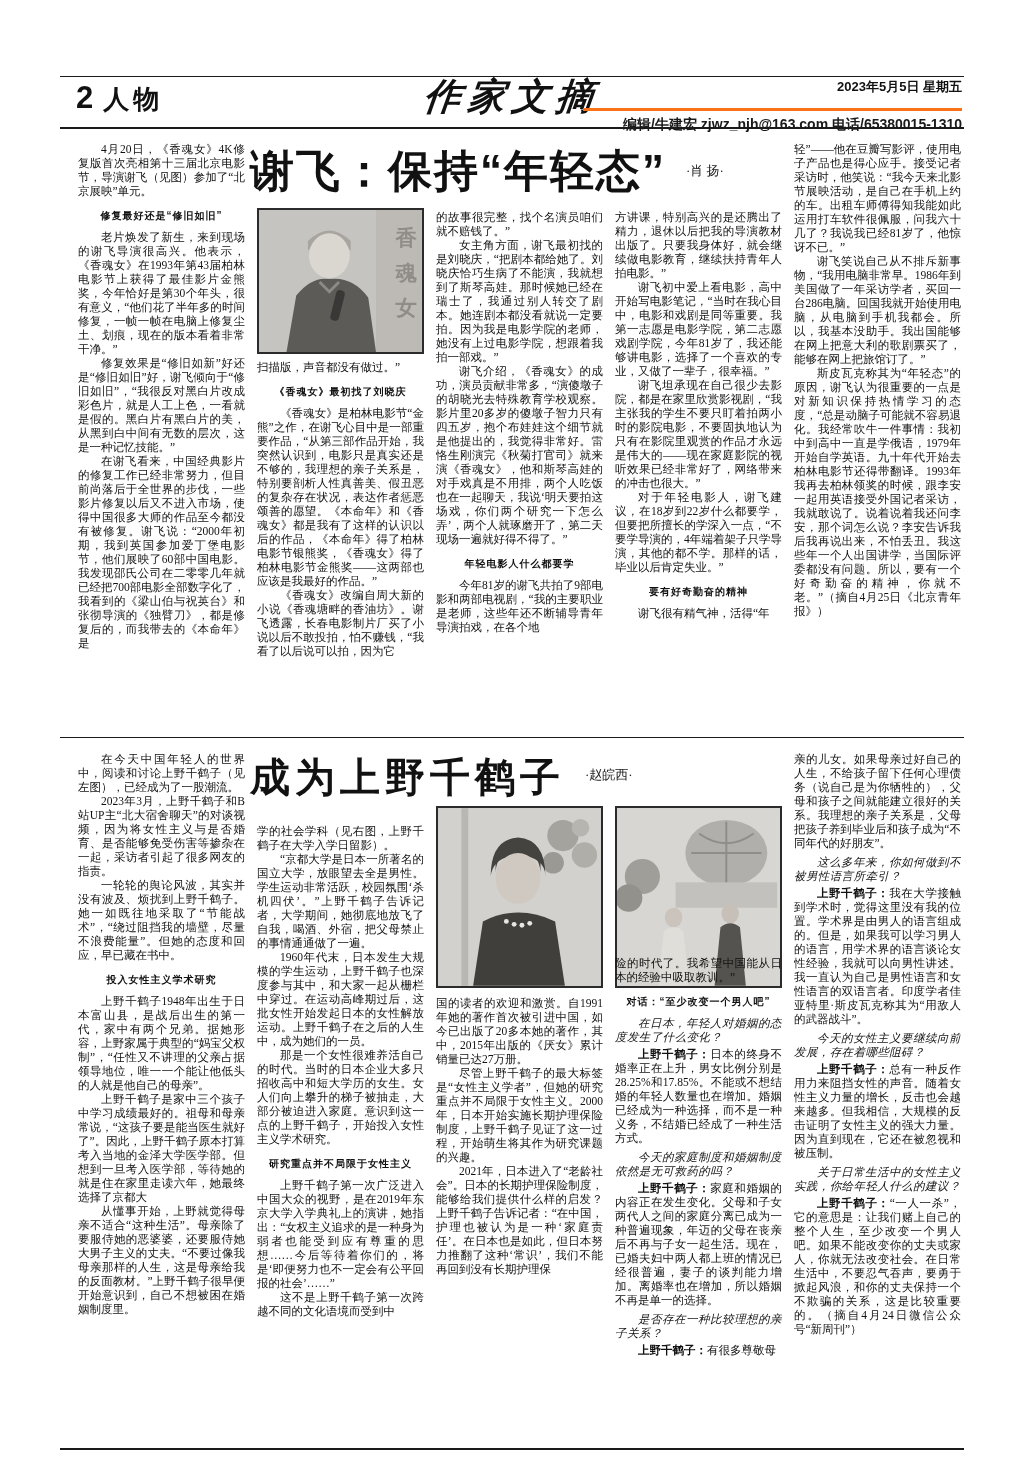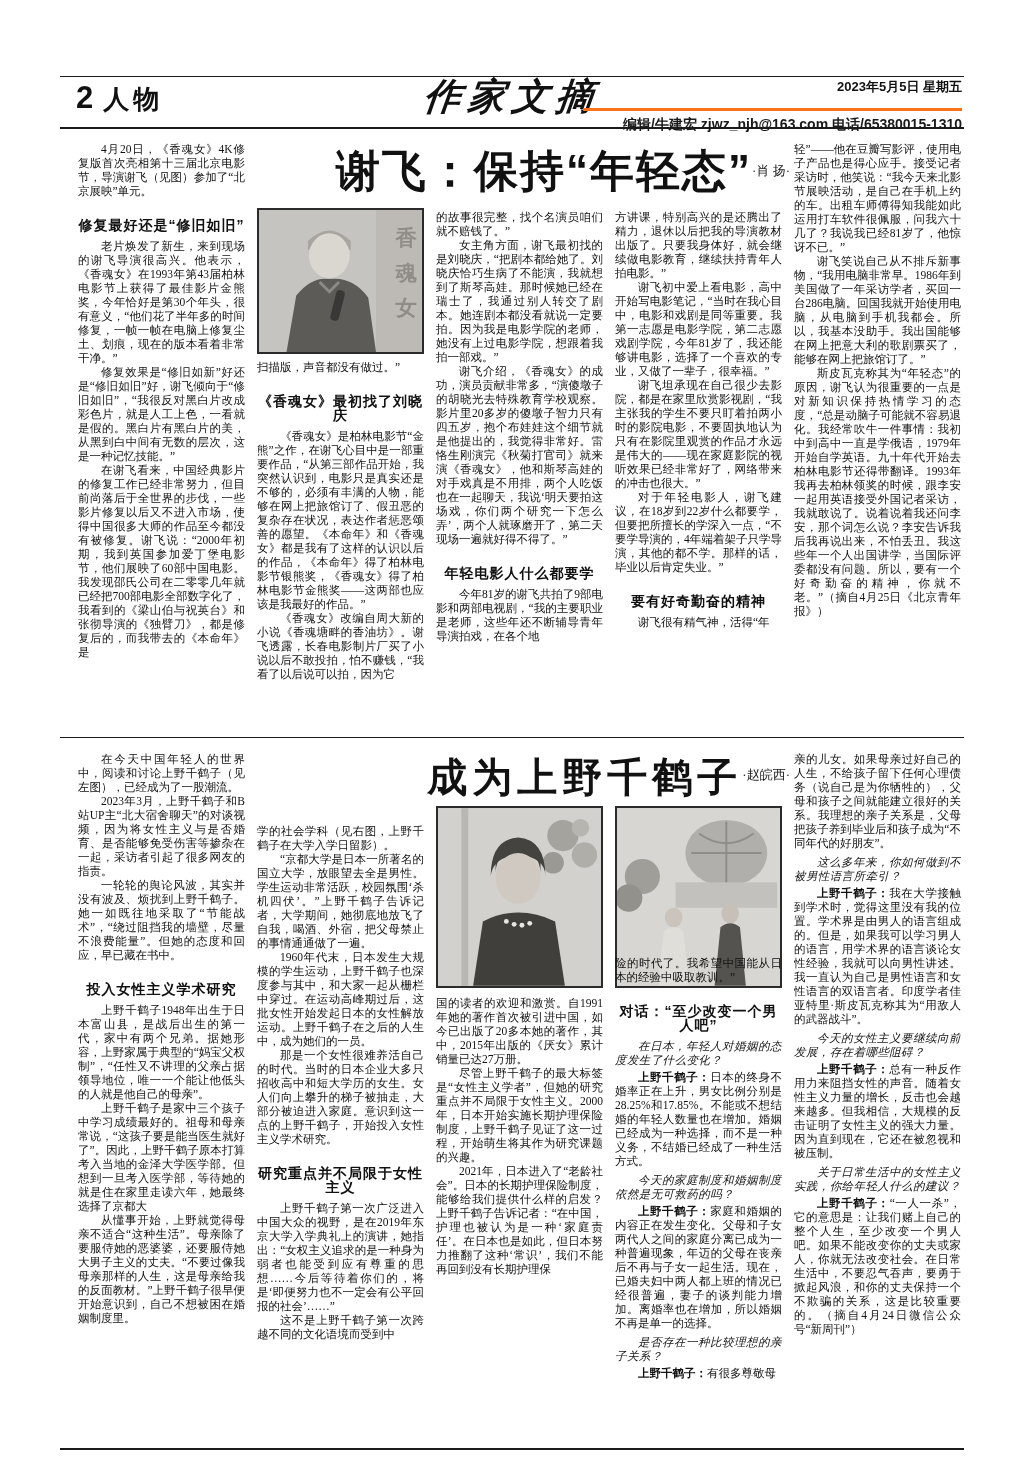--- a/index.html
+++ b/index.html
@@ -12,35 +12,35 @@
        font-weight:bold;font-size:26px;letter-spacing:4px;}
   .section-label .num{font-size:31px;letter-spacing:0;margin-right:10px;}
   .masthead{position:absolute;left:362px;top:72px;width:300px;text-align:center;
        font-family:"DejaVu Serif","Liberation Serif",serif;font-style:italic;font-weight:bold;
        font-size:37px;letter-spacing:7px;transform:skewX(-6deg);}
   .head-right{position:absolute;right:62px;top:78px;text-align:right;
        font-family:"Liberation Sans","DejaVu Sans",sans-serif;}
   .date-line{font-size:13px;font-weight:bold;border-bottom:3px solid #f97316;padding-bottom:12px;}
   .editor-line{font-size:14px;font-weight:bold;margin-top:5px;color:#1a1a1a;padding-left:40px;}
   
-  .title-wrap{position:absolute;display:flex;justify-content:flex-end;align-items:flex-start;gap:0;}
+  .title-wrap{position:absolute;display:flex;justify-content:flex-start;align-items:flex-start;gap:20px;}
   .art-title{font-family:"Liberation Sans","DejaVu Sans",sans-serif;font-weight:bold;margin:0;white-space:nowrap;}
   .t1{font-size:44px;letter-spacing:2px;}
   .t2{font-size:40px;letter-spacing:5px;}
   .byline{font-size:13px;color:#222;white-space:nowrap;}
   .byline.b1{margin-top:20px;}
   .byline.b2{margin-top:16px;}
   
   .col{position:absolute;width:167px;font-size:11.5px;line-height:14px;text-align:justify;overflow:hidden;}
   .para{margin:0;text-indent:2em;}
   .para.cont{text-indent:0;}
   .para.q{font-style:italic;letter-spacing:0.4px;margin:5px 0 3px;color:#151515;}
   .para b{font-family:Liberation Serif, serif;font-weight:bold;}
-  .subhead{font-family:"Liberation Sans","DejaVu Sans",sans-serif;font-weight:bold;font-size:14px;
-       text-align:center;margin:20px 0 7px;text-indent:0;letter-spacing:1px;}
+  .subhead{font-family:"Liberation Sans","DejaVu Sans",sans-serif;font-weight:bold;font-size:10px;
+       text-align:center;margin:11px 0 7px;text-indent:0;letter-spacing:1px;}
   
   .photo{position:absolute;border:2px solid #2b2b2b;box-sizing:border-box;background:#c9c7c3;}
   .photo svg{display:block;width:100%;height:100%;}
 </style>
 </head>
 <body>
 
 <div class="rule" style="left:60px;top:76px;width:904px;height:1px;"></div>
 
 <div class="section-label">
@@ -80,21 +80,21 @@
   <div class="col" style="left:78px;top:142px;height:589px;">
       <p class="para">4月20日，《香魂女》4K修复版首次亮相第十三届北京电影节，导演谢飞（见图）参加了“北京展映”单元。</p>
       <div class="subhead">修复最好还是“修旧如旧”</div>
       <p class="para">老片焕发了新生，来到现场的谢飞导演很高兴。他表示，《香魂女》在1993年第43届柏林电影节上获得了最佳影片金熊奖，今年恰好是第30个年头，很有意义，“他们花了半年多的时间修复，一帧一帧在电脑上修复尘土、划痕，现在的版本看着非常干净。”</p>
       <p class="para">修复效果是“修旧如新”好还是“修旧如旧”好，谢飞倾向于“修旧如旧”，“我很反对黑白片改成彩色片，就是人工上色，一看就是假的。黑白片有黑白片的美，从黑到白中间有无数的层次，这是一种记忆技能。”</p>
       <p class="para">在谢飞看来，中国经典影片的修复工作已经非常努力，但目前尚落后于全世界的步伐，一些影片修复以后又不进入市场，使得中国很多大师的作品至今都没有被修复。谢飞说：“2000年初期，我到英国参加爱丁堡电影节，他们展映了60部中国电影。我发现邵氏公司在二零零几年就已经把700部电影全部数字化了，我看到的《梁山伯与祝英台》和张彻导演的《独臂刀》，都是修复后的，而我带去的《本命年》是</p>
     </div>
   <div class="col" style="left:257px;top:360px;height:371px;">
       <p class="para cont">扫描版，声音都没有做过。”</p>
       <div class="subhead">《香魂女》最初找了刘晓庆</div>
-      <p class="para">《香魂女》是柏林电影节“金熊”之作，在谢飞心目中是一部重要作品，“从第三部作品开始，我突然认识到，电影只是真实还是不够的，必须有丰满的人物，能够在网上把旅馆订了、假丑恶的复杂存在状况，表达作者惩恶颂善的愿望。《本命年》和《香魂女》都是我有了这样的认识以后的作品，《本命年》得了柏林电影节银熊奖，《香魂女》得了柏林电影节金熊奖——这两部也应该是我最好的作品。”</p>
+      <p class="para">《香魂女》是柏林电影节“金熊”之作，在谢飞心目中是一部重要作品，“从第三部作品开始，我突然认识到，电影只是真实还是不够的，我理想的亲子关系是，特别要剖析人性真善美、假丑恶的复杂存在状况，表达作者惩恶颂善的愿望。《本命年》和《香魂女》都是我有了这样的认识以后的作品，《本命年》得了柏林电影节银熊奖，《香魂女》得了柏林电影节金熊奖——这两部也应该是我最好的作品。”</p>
       <p class="para">《香魂女》改编自周大新的小说《香魂塘畔的香油坊》。谢飞透露，长春电影制片厂买了小说以后不敢投拍，怕不赚钱，“我看了以后说可以拍，因为它</p>
     </div>
   <div class="col" style="left:436px;top:210px;height:521px;">
       <p class="para cont">的故事很完整，找个名演员咱们就不赔钱了。”</p>
       <p class="para">女主角方面，谢飞最初找的是刘晓庆，“把剧本都给她了。刘晓庆恰巧生病了不能演，我就想到了斯琴高娃。那时候她已经在瑞士了，我通过别人转交了剧本。她连剧本都没看就说一定要拍。因为我是电影学院的老师，她没有上过电影学院，想跟着我拍一部戏。”</p>
       <p class="para">谢飞介绍，《香魂女》的成功，演员贡献非常多，“演傻墩子的胡晓光去特殊教育学校观察。影片里20多岁的傻墩子智力只有四五岁，抱个布娃娃这个细节就是他提出的，我觉得非常好。雷恪生刚演完《秋菊打官司》就来演《香魂女》，他和斯琴高娃的对手戏真是不用排，两个人吃饭也在一起聊天，我说‘明天要拍这场戏，你们两个研究一下怎么弄’，两个人就琢磨开了，第二天现场一遍就好得不得了。”</p>
       <div class="subhead">年轻电影人什么都要学</div>
       <p class="para">今年81岁的谢飞共拍了9部电影和两部电视剧，“我的主要职业是老师，这些年还不断辅导青年导演拍戏，在各个地</p>
     </div>
   <div class="col" style="left:615px;top:210px;height:521px;">

